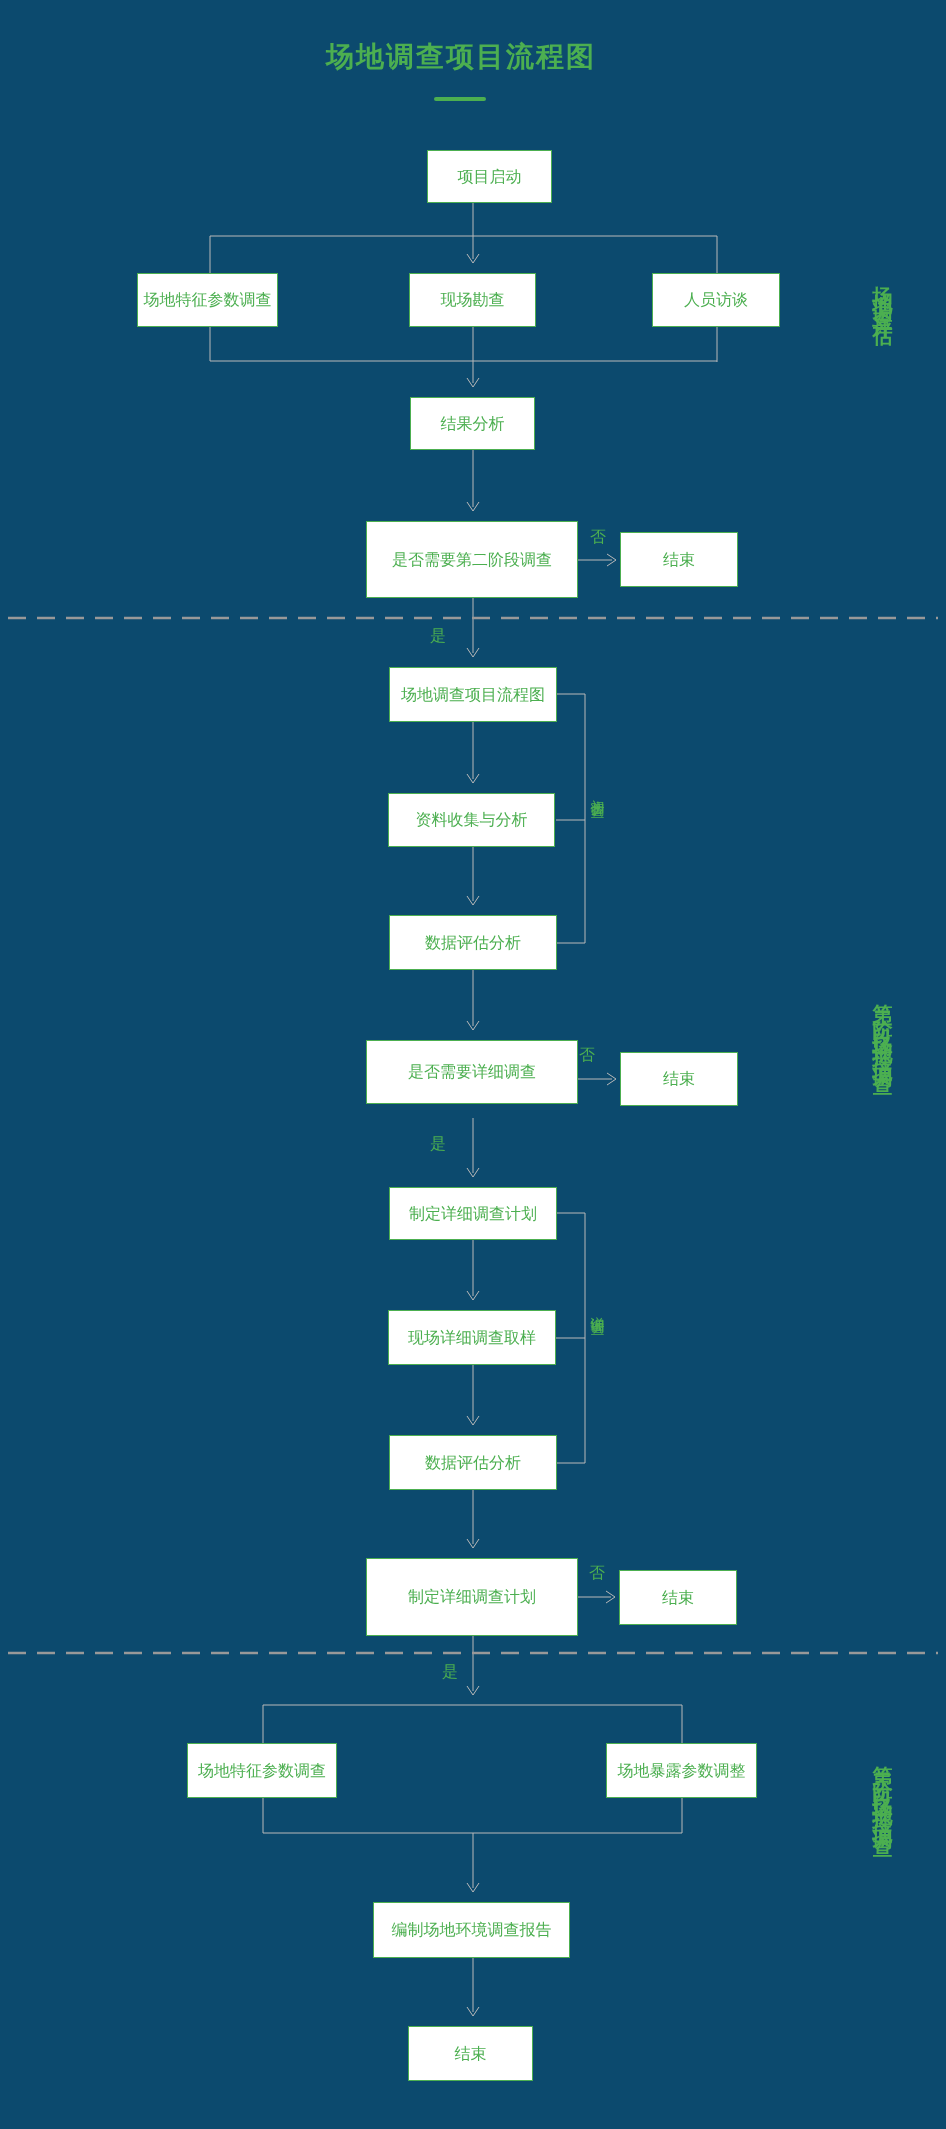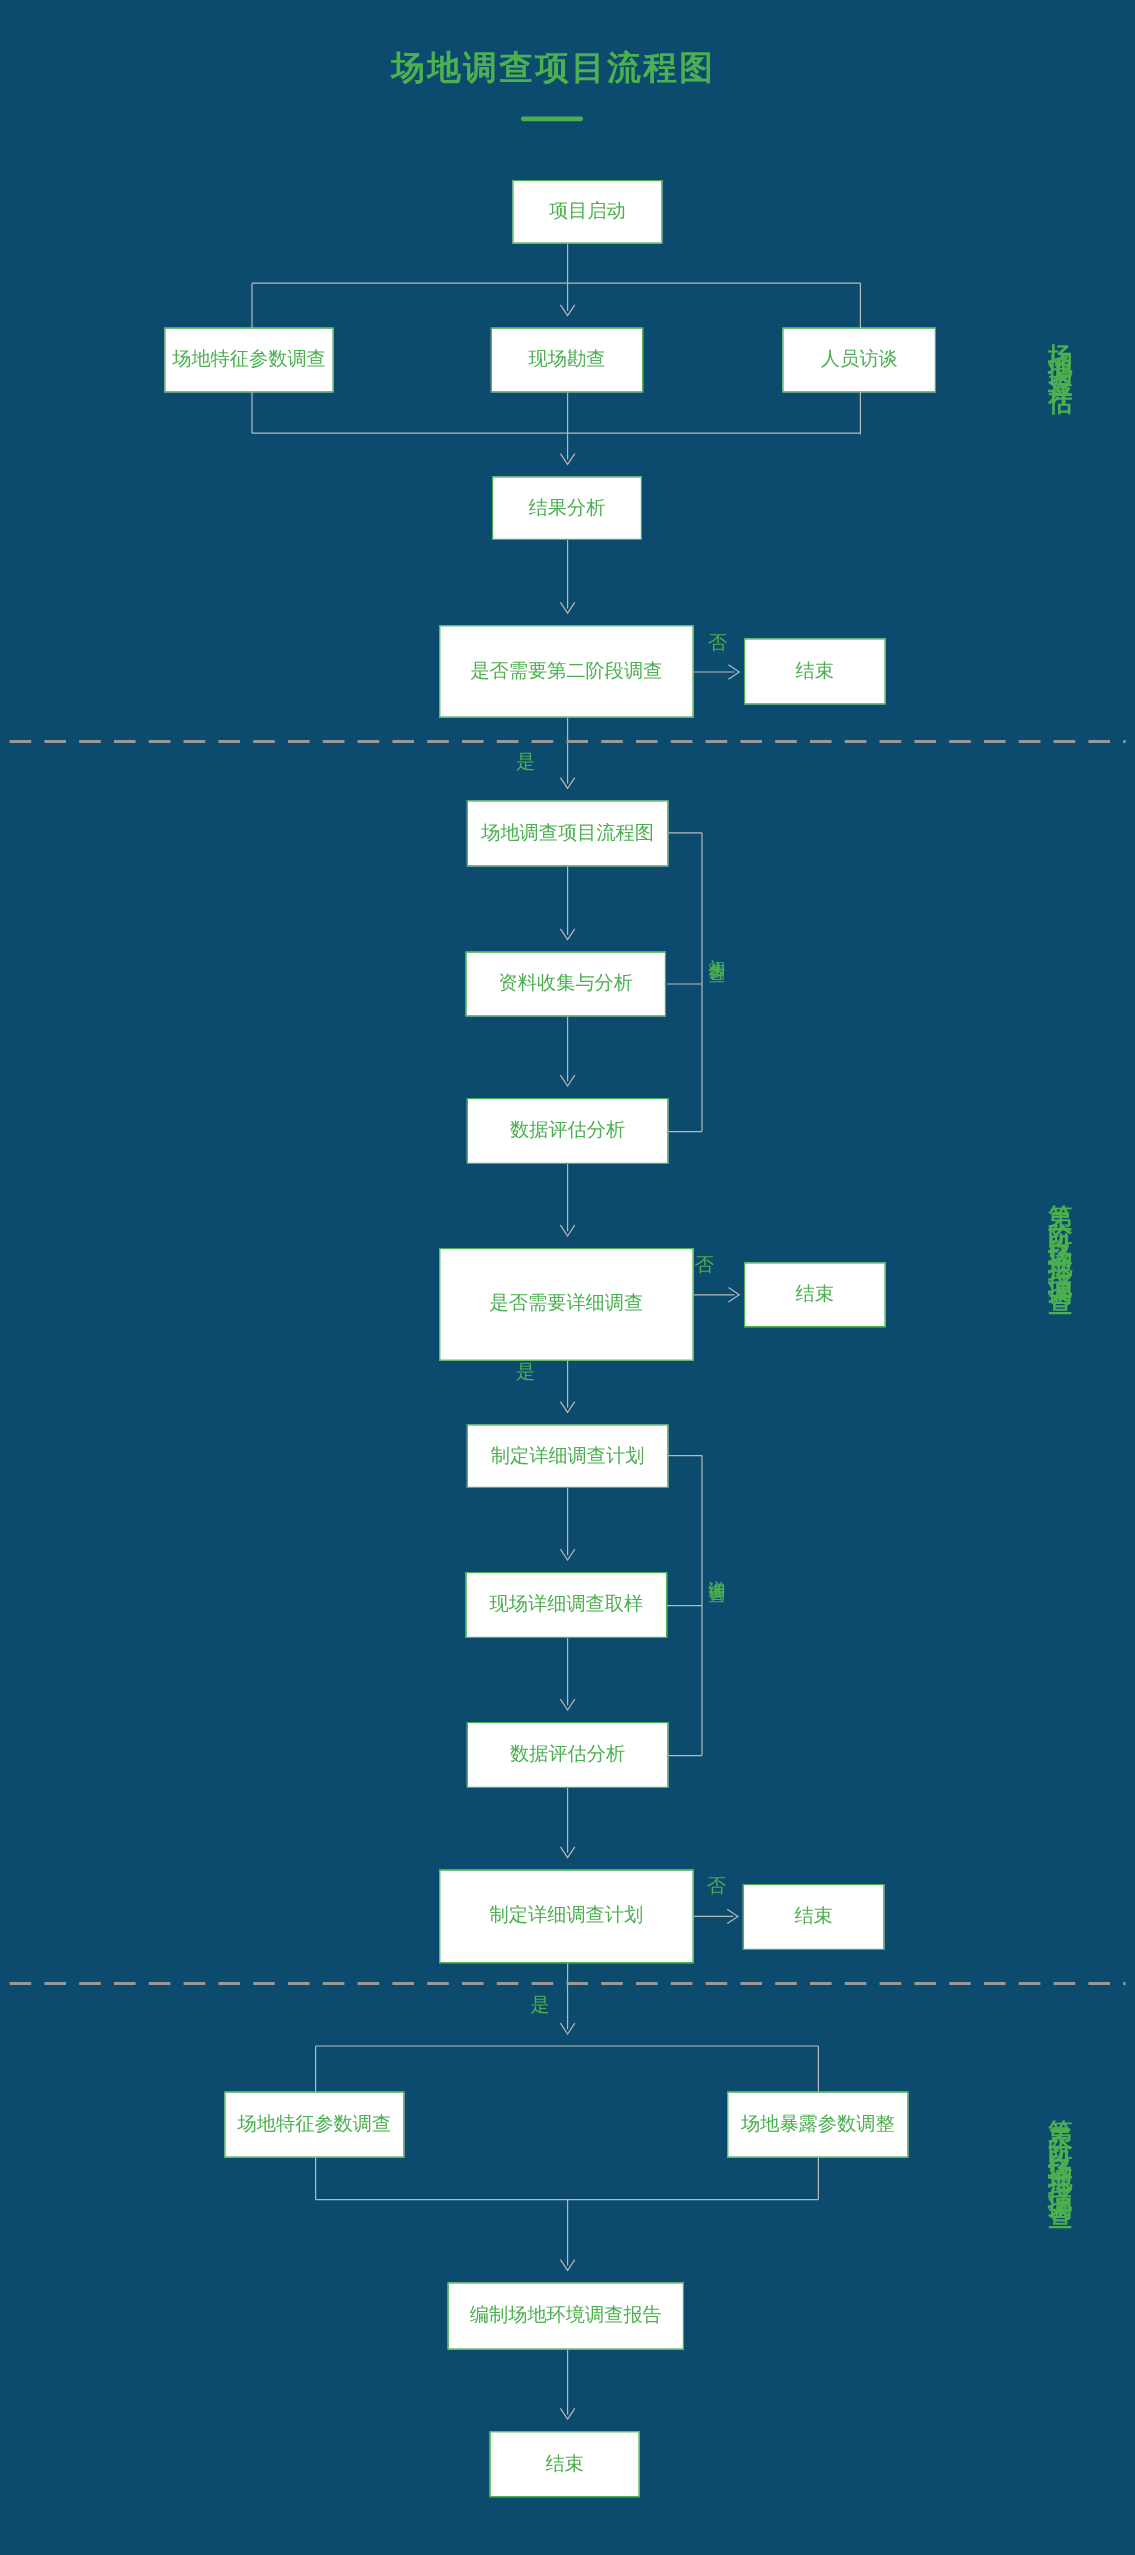--- a/index.html
+++ b/index.html
@@ -126,21 +126,21 @@
   <div class="node" style="left:620px;top:532px;width:118px;height:55px;">结束</div>
 
   <span class="elabel" style="left:590px;top:529px;">否</span>
   <span class="elabel" style="left:430px;top:628px;">是</span>
 
   <div class="node" style="left:389px;top:667px;width:168px;height:55px;">场地调查项目流程图</div>
   <div class="node" style="left:388px;top:793px;width:167px;height:54px;">资料收集与分析</div>
   <div class="node" style="left:389px;top:915px;width:168px;height:55px;">数据评估分析</div>
   <span class="vgroup-label" style="left:591px;top:788px;">初步调查</span>
 
-  <div class="node" style="left:366px;top:1040px;width:212px;height:94px;">是否需要详细调查</div>
+  <div class="node" style="left:366px;top:1040px;width:212px;height:64px;">是否需要详细调查</div>
   <div class="node" style="left:620px;top:1052px;width:118px;height:54px;">结束</div>
   <span class="elabel" style="left:579px;top:1047px;">否</span>
   <span class="elabel" style="left:430px;top:1136px;">是</span>
 
   <div class="node" style="left:389px;top:1187px;width:168px;height:53px;">制定详细调查计划</div>
   <div class="node" style="left:388px;top:1310px;width:168px;height:55px;">现场详细调查取样</div>
   <div class="node" style="left:389px;top:1435px;width:168px;height:55px;">数据评估分析</div>
   <span class="vgroup-label" style="left:591px;top:1305px;">详细调查</span>
 
   <div class="node" style="left:366px;top:1558px;width:212px;height:78px;">制定详细调查计划</div>

